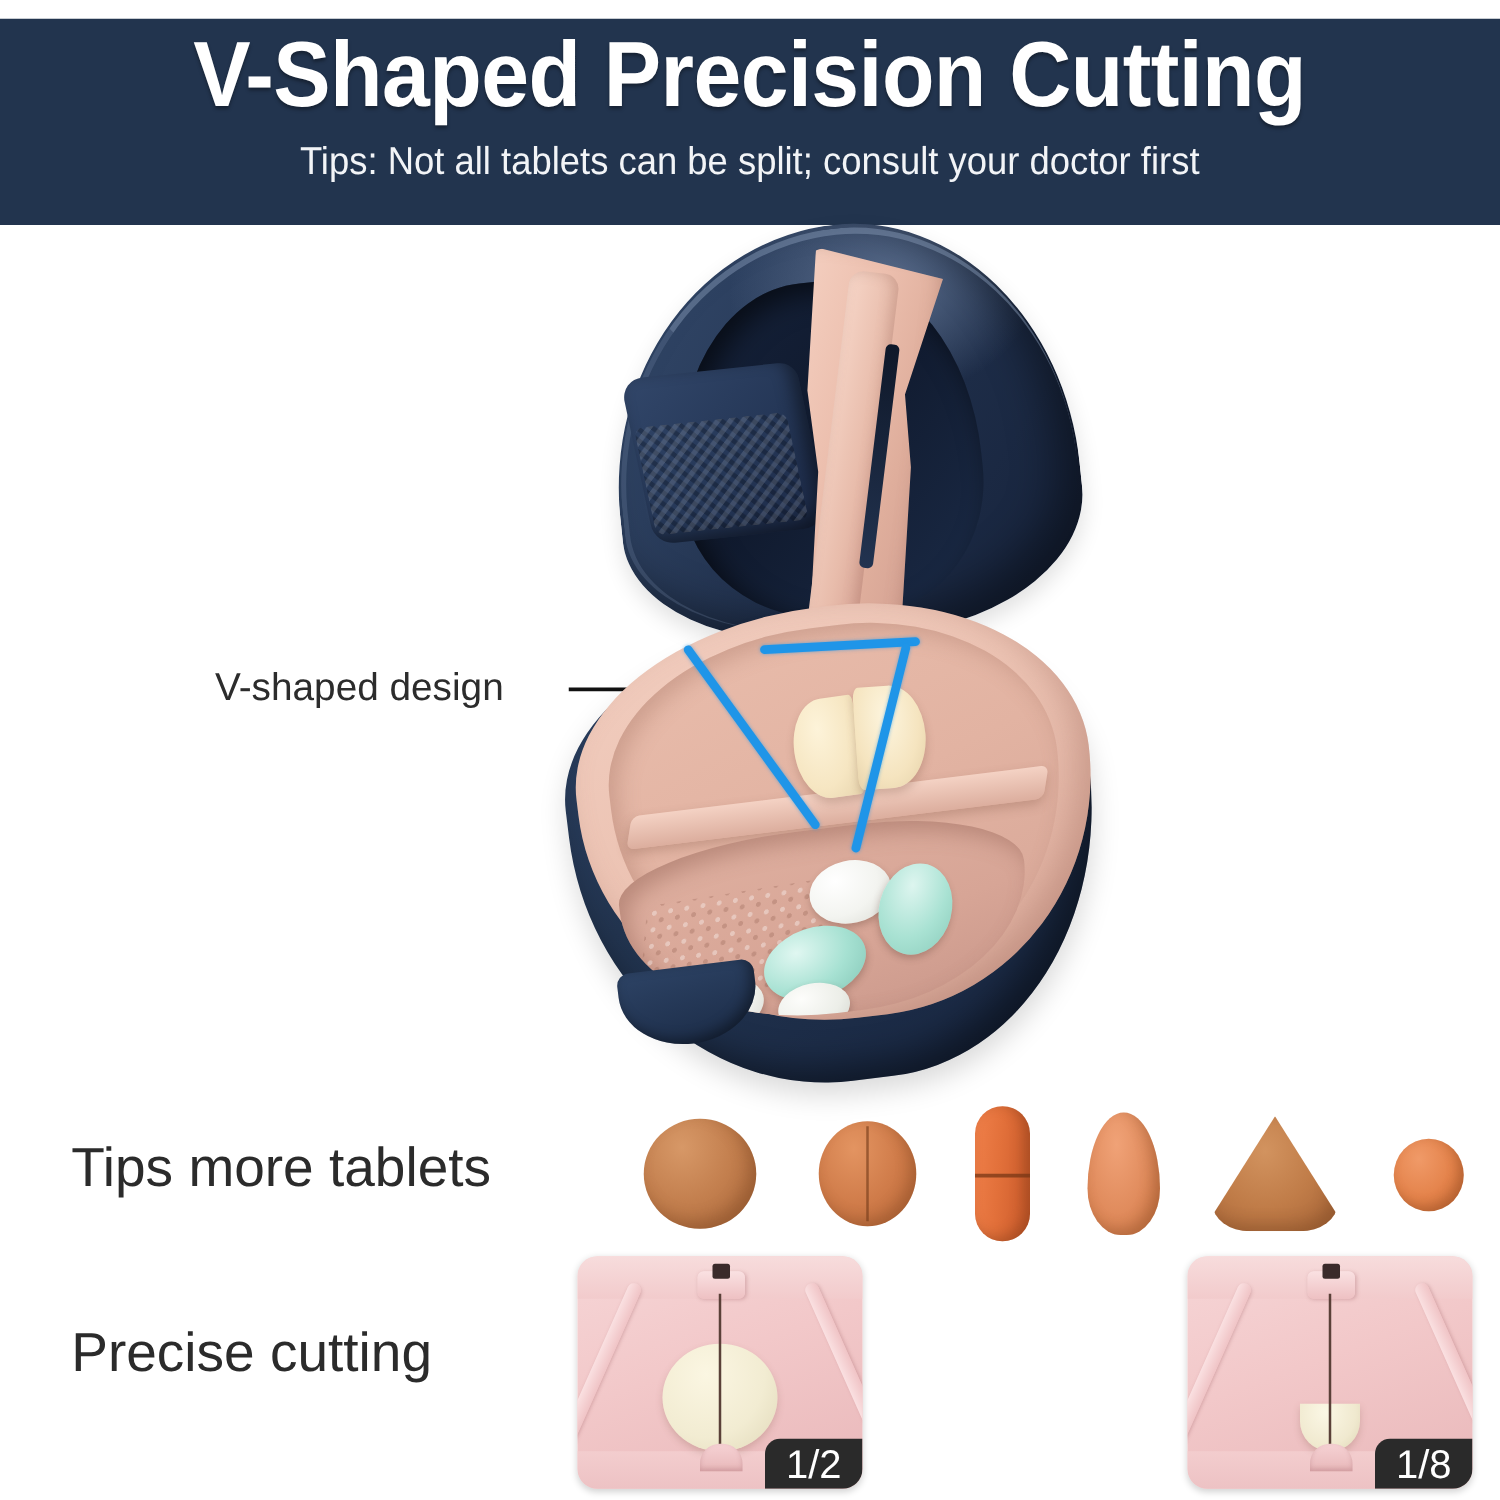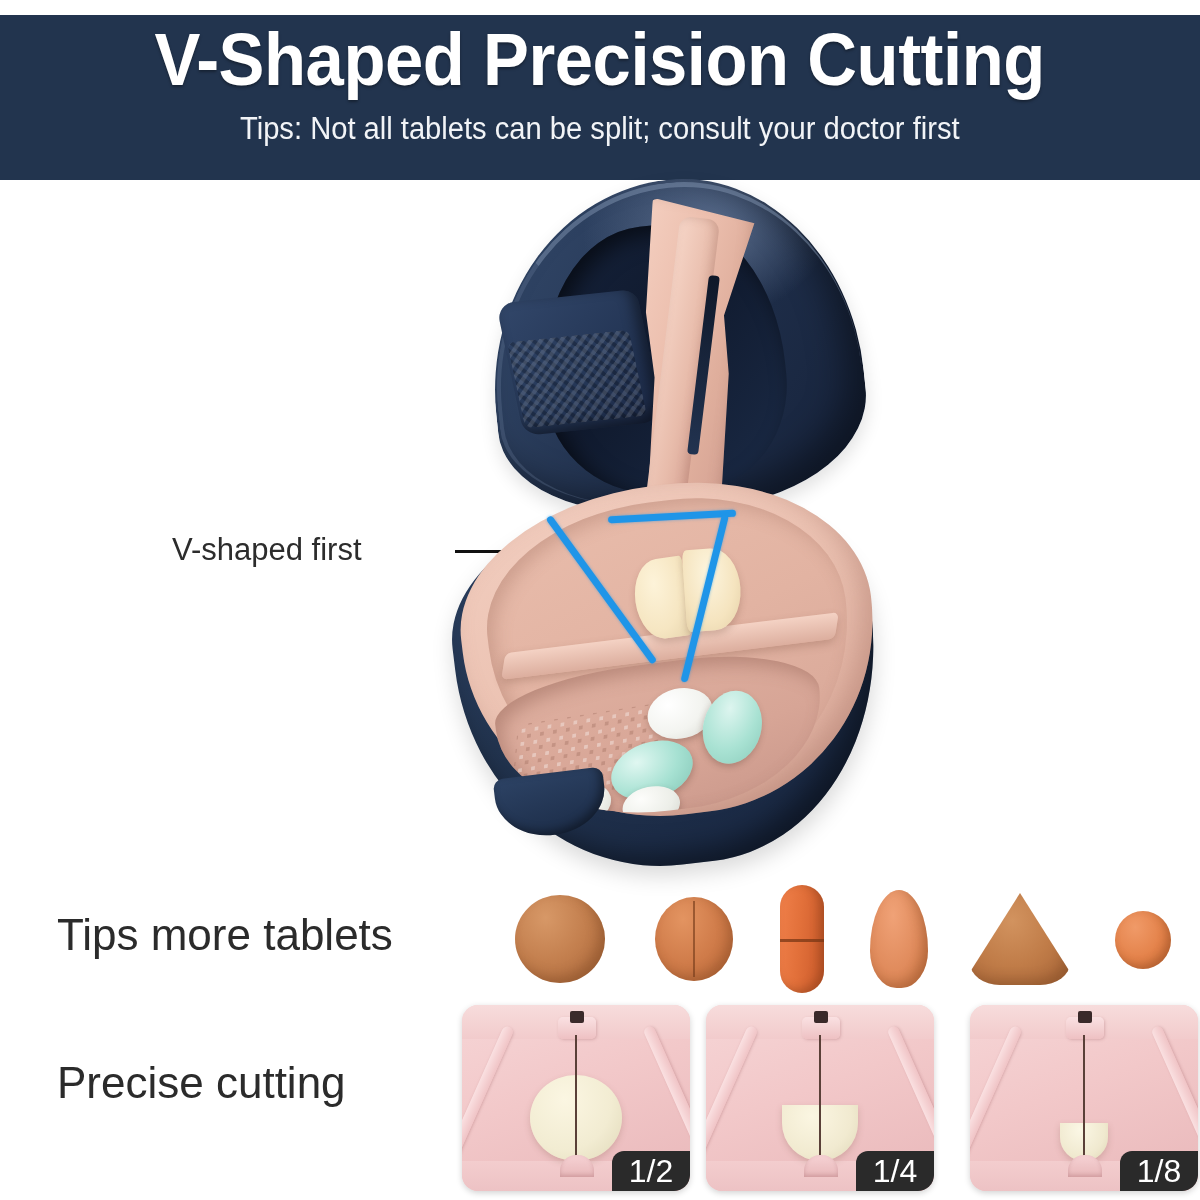--- a/index.html
+++ b/index.html
@@ -265,21 +265,21 @@
   
   .panels { position:absolute; left:462px; top:1005px; width:730px; height:190px; }
   .panel {
     position:absolute; top:0; width:228px; height:186px;
     border-radius:16px; overflow:hidden;
     background:linear-gradient(160deg,#f6d5d6 0%, #f2c8c9 45%, #e9b8ba 100%);
     box-shadow:0 2px 6px rgba(0,0,0,0.18);
   }
   .panel-1 { left:0px; }
   .panel-2 { left:244px; }
-  .panel-3 { left:508px; }
+  .panel-3 { left:488px; }
 
   .p-bg-top {
     position:absolute; left:0; top:0; width:100%; height:34px;
     background:linear-gradient(180deg,#f7dcdc,#f2cbcc);
   }
   .p-bg-bottom {
     position:absolute; left:0; bottom:0; width:100%; height:30px;
     background:linear-gradient(0deg,#edc2c4,#f3cdce);
   }
   
@@ -320,21 +320,21 @@
   }
 </style>
 </head>
 <body>
 
 <div class="header">
   <div class="header-title">V-Shaped Precision Cutting</div>
   <div class="header-subtitle">Tips: Not all tablets can be split; consult your doctor first</div>
 </div>
 
-<div class="callout-label">V-shaped first</div>
+<div class="callout-label">V-shaped design</div>
 <div class="callout-line"></div>
 <div class="callout-dot"></div>
 
 <div class="feat-label feat-fits">Tips more tablets</div>
 <div class="feat-label feat-precise">Precise cutting</div>
 
 <div class="product">
 
   <div class="lid-shell"></div>
   <div class="lid-inner-cav"></div>
@@ -391,32 +391,20 @@
     <div class="p-arm p-arm-l"></div>
     <div class="p-arm p-arm-r"></div>
     <div class="p-hinge"></div>
     <div class="p-hinge-slot"></div>
     <div class="p-tab-full"></div>
     <div class="p-blade"></div>
     <div class="p-foot"></div>
     <div class="p-badge">1/2</div>
   </div>
 
-  <div class="panel panel-2">
-    <div class="p-bg-top"></div>
-    <div class="p-bg-bottom"></div>
-    <div class="p-arm p-arm-l"></div>
-    <div class="p-arm p-arm-r"></div>
-    <div class="p-hinge"></div>
-    <div class="p-hinge-slot"></div>
-    <div class="p-tab-half"></div>
-    <div class="p-blade"></div>
-    <div class="p-foot"></div>
-    <div class="p-badge">1/4</div>
-  </div>
 
   <div class="panel panel-3">
     <div class="p-bg-top"></div>
     <div class="p-bg-bottom"></div>
     <div class="p-arm p-arm-l"></div>
     <div class="p-arm p-arm-r"></div>
     <div class="p-hinge"></div>
     <div class="p-hinge-slot"></div>
     <div class="p-tab-quarter"></div>
     <div class="p-blade"></div>

